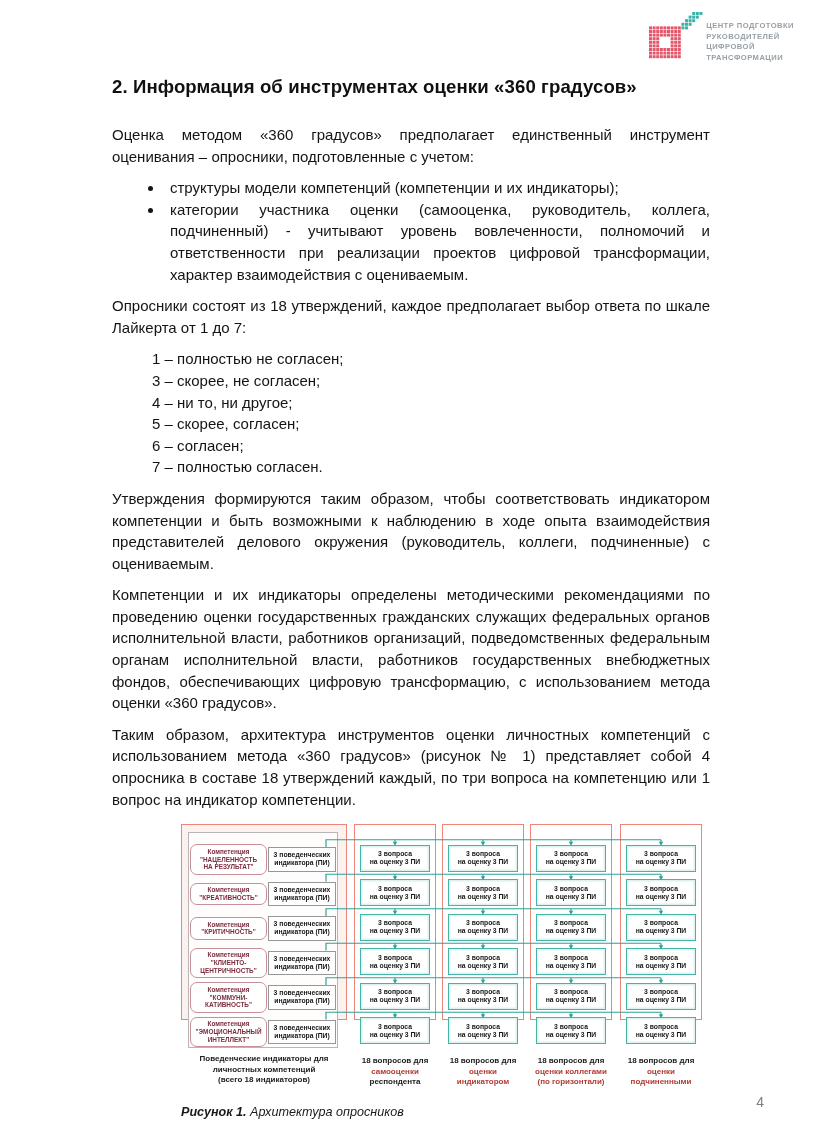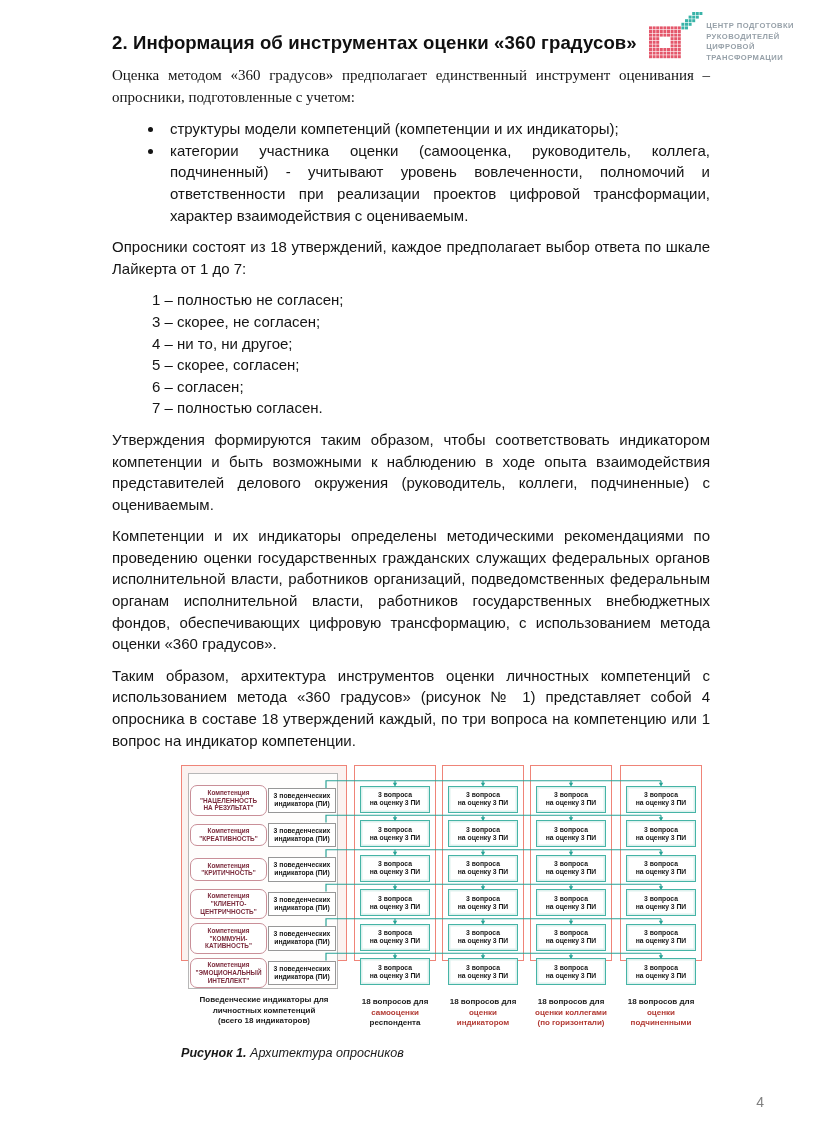--- a/index.html
+++ b/index.html
@@ -10,24 +10,24 @@
     padding:0 112px;
     background:#ffffff;
     font-family:"Liberation Sans","DejaVu Sans",sans-serif;
     color:#141414;
     overflow:hidden;
   }
   
   .logo{position:absolute;top:12px;right:28px;display:flex;align-items:flex-start;}
   .logo-text{font-size:7.6px;font-weight:bold;color:#97a1a9;letter-spacing:.45px;line-height:10.6px;padding-top:9px;}
   
-  h1{margin:0;padding-top:32px;font-size:18.6px;font-weight:bold;color:#101010;letter-spacing:.1px;}
+  h1{margin:0;padding-top:76px;font-size:18.6px;font-weight:bold;color:#101010;letter-spacing:.1px;}
   
   .para{font-size:15px;line-height:21.6px;text-align:justify;margin:9px 0 10px 0;}
-  .para.first{margin-top:11px;font-family:Liberation Serif, serif;}
+  .para.first{margin-top:26px;}
   ul.bullets{margin:0 0 10px 0;padding-left:52px;}
   ul.bullets li{font-size:15px;line-height:21.6px;text-align:justify;padding-left:6px;}
   .scale{margin:0 0 10px 40px;font-size:15px;line-height:21.6px;}
   
   .figwrap{margin-left:69px;width:521px;margin-top:14px;}
   #diagram{position:relative;width:521px;height:272px;}
   .dcol{position:absolute;top:0;height:196px;border:1.6px solid #ef8478;box-sizing:border-box;background:#fff;}
   .dcol-main{left:0;width:166px;background:#fbf2f0;}
   .dpanel{position:absolute;top:7px;left:6px;width:150px;height:216px;box-sizing:border-box;border:1px solid #b7b7b7;background:#fefdfc;padding-top:9px;}
   .drow{height:34.5px;display:flex;align-items:center;justify-content:space-evenly;}

